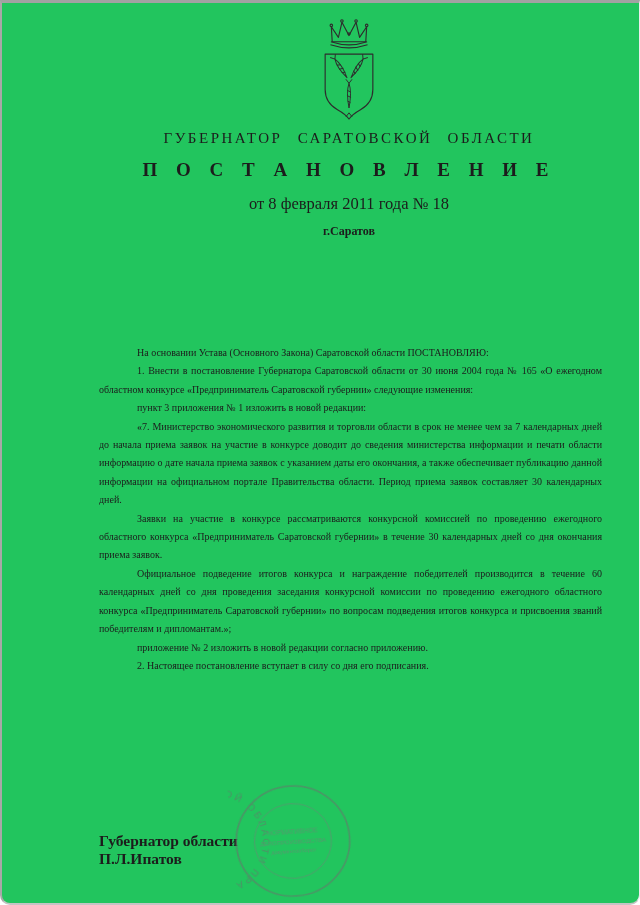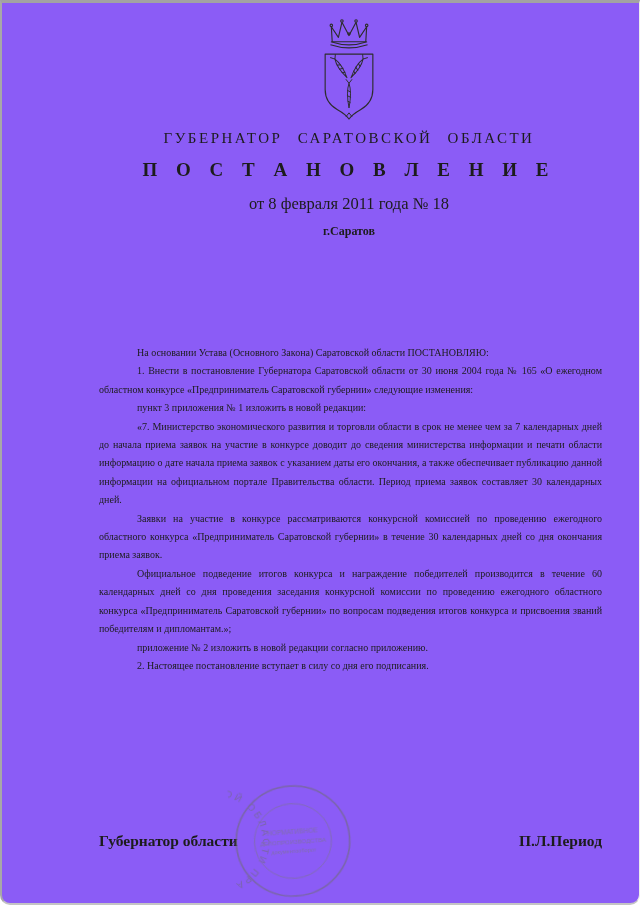--- a/index.html
+++ b/index.html
@@ -1,20 +1,20 @@
 <!DOCTYPE html>
 <html lang="ru"><head>
 <meta charset="utf-8">
 <style>
   html,body{margin:0;padding:0;background:#fff;}
   .page{
     position:relative;
     width:640px;height:905px;
     box-sizing:border-box;
-    background:#8b5cf6;
+    background:#22c55e;
     border-top:3px solid #a2a2a2;
     border-left:2px solid #a8a8a8;
     border-bottom:2px solid #c4c4c4;
     border-right:1px solid #ededed;
     border-radius:0 0 10px 10px;
     overflow:hidden;
     font-family:"Liberation Serif","DejaVu Serif",serif;
     color:#1c1c1c;
   }
   
@@ -42,21 +42,21 @@
   }
   .body-text{
     position:absolute;left:97px;top:341px;width:503px;
     font-size:10px;line-height:18.4px;
     text-align:justify;
   }
   .body-text p{margin:0;text-indent:38px;}
   .signature{
     position:absolute;left:97px;top:829px;width:503px;
     display:flex;justify-content:space-between;align-items:baseline;
-    font-size:15.5px;font-weight:bold;
+    font-size:15.5px;font-weight:bold;flex-direction:column;
   }
   .stamp{
     position:absolute;left:231px;top:779px;width:120px;height:118px;
     opacity:.58;
     transform:rotate(-4deg) scaleX(1.03);
     pointer-events:none;
   }
   .stamp svg{filter:blur(.35px);}
   .stamp .ring-text{
     font-family:"Liberation Sans","DejaVu Sans",sans-serif;
@@ -123,21 +123,21 @@
     <p>пункт 3 приложения № 1 изложить в новой редакции:</p>
     <p>«7. Министерство экономического развития и торговли области в срок не менее чем за 7 календарных дней до начала приема заявок на участие в конкурсе доводит до сведения министерства информации и печати области информацию о дате начала приема заявок с указанием даты его окончания, а также обеспечивает публикацию данной информации на официальном портале Правительства области. Период приема заявок составляет 30 календарных дней.</p>
     <p>Заявки на участие в конкурсе рассматриваются конкурсной комиссией по проведению ежегодного областного конкурса «Предприниматель Саратовской губернии» в течение 30 календарных дней со дня окончания приема заявок.</p>
     <p>Официальное подведение итогов конкурса и награждение победителей производится в течение 60 календарных дней со дня проведения заседания конкурсной комиссии по проведению ежегодного областного конкурса «Предприниматель Саратовской губернии» по вопросам подведения итогов конкурса и присвоения званий победителям и дипломантам.»;</p>
     <p>приложение № 2 изложить в новой редакции согласно приложению.</p>
     <p>2. Настоящее постановление вступает в силу со дня его подписания.</p>
   </div>
 
   <div class="signature">
     <span>Губернатор области</span>
-    <span>П.Л.Период</span>
+    <span>П.Л.Ипатов</span>
   </div>
 
   <div class="stamp">
     <svg width="120" height="118" viewBox="0 0 120 120">
       <circle cx="60" cy="60" r="56" fill="none" stroke="#6e6e6e" stroke-width="1.6"></circle>
       <circle cx="60" cy="60" r="38" fill="none" stroke="#7a7a7a" stroke-width="0.9"></circle>
       <defs>
         <path id="ringPath" d="M 20 85 A 47 47 0 1 1 20.08 84.9" fill="none"></path>
       </defs>
       <text class="ring-text">

